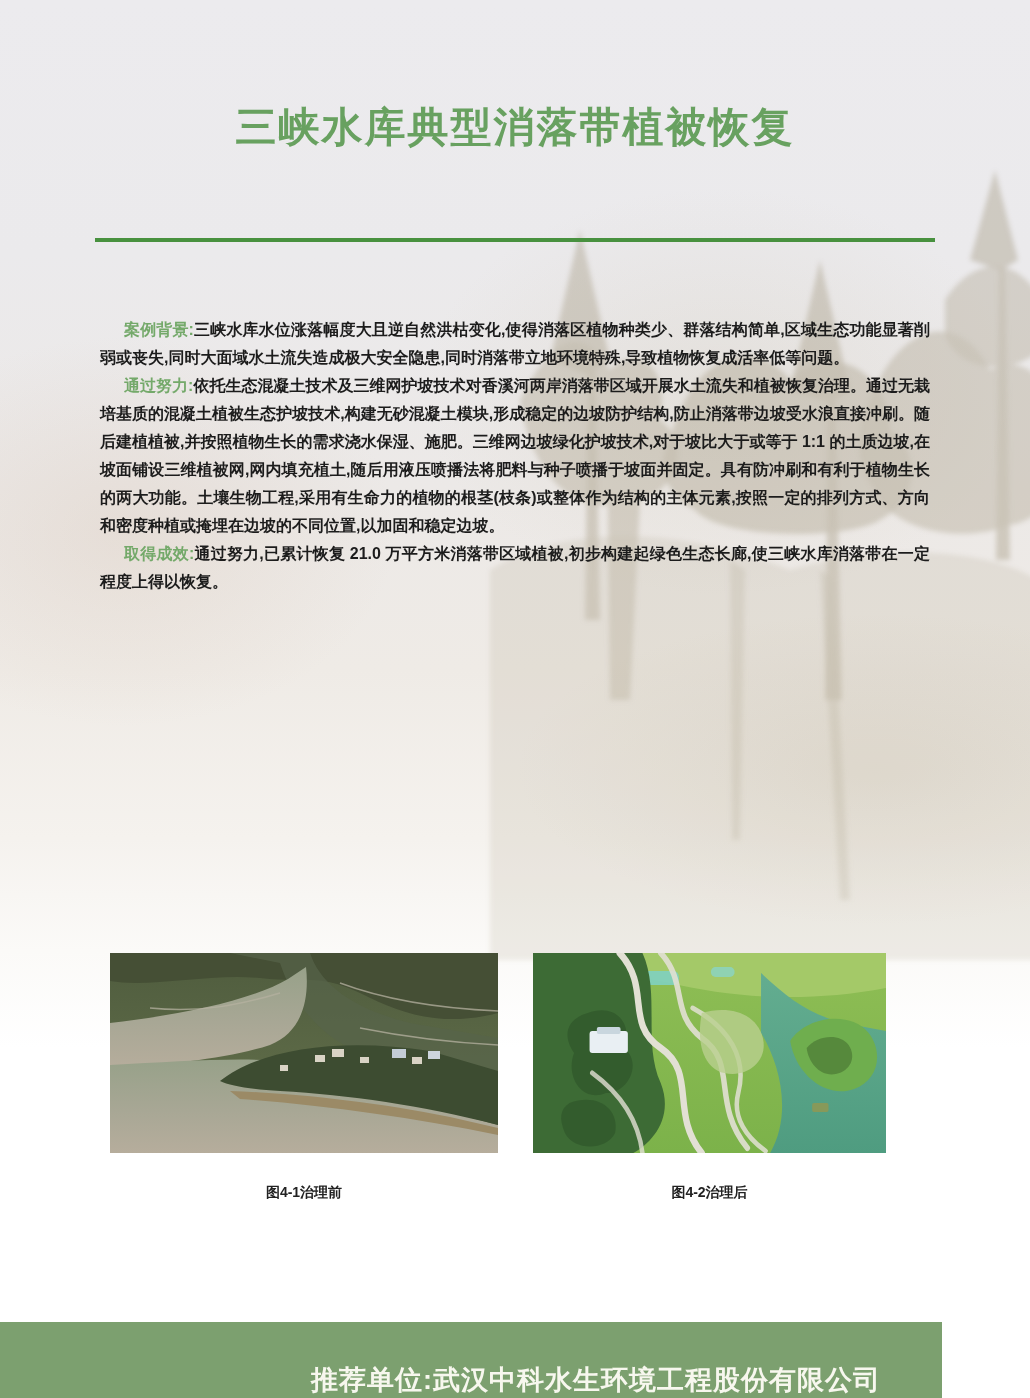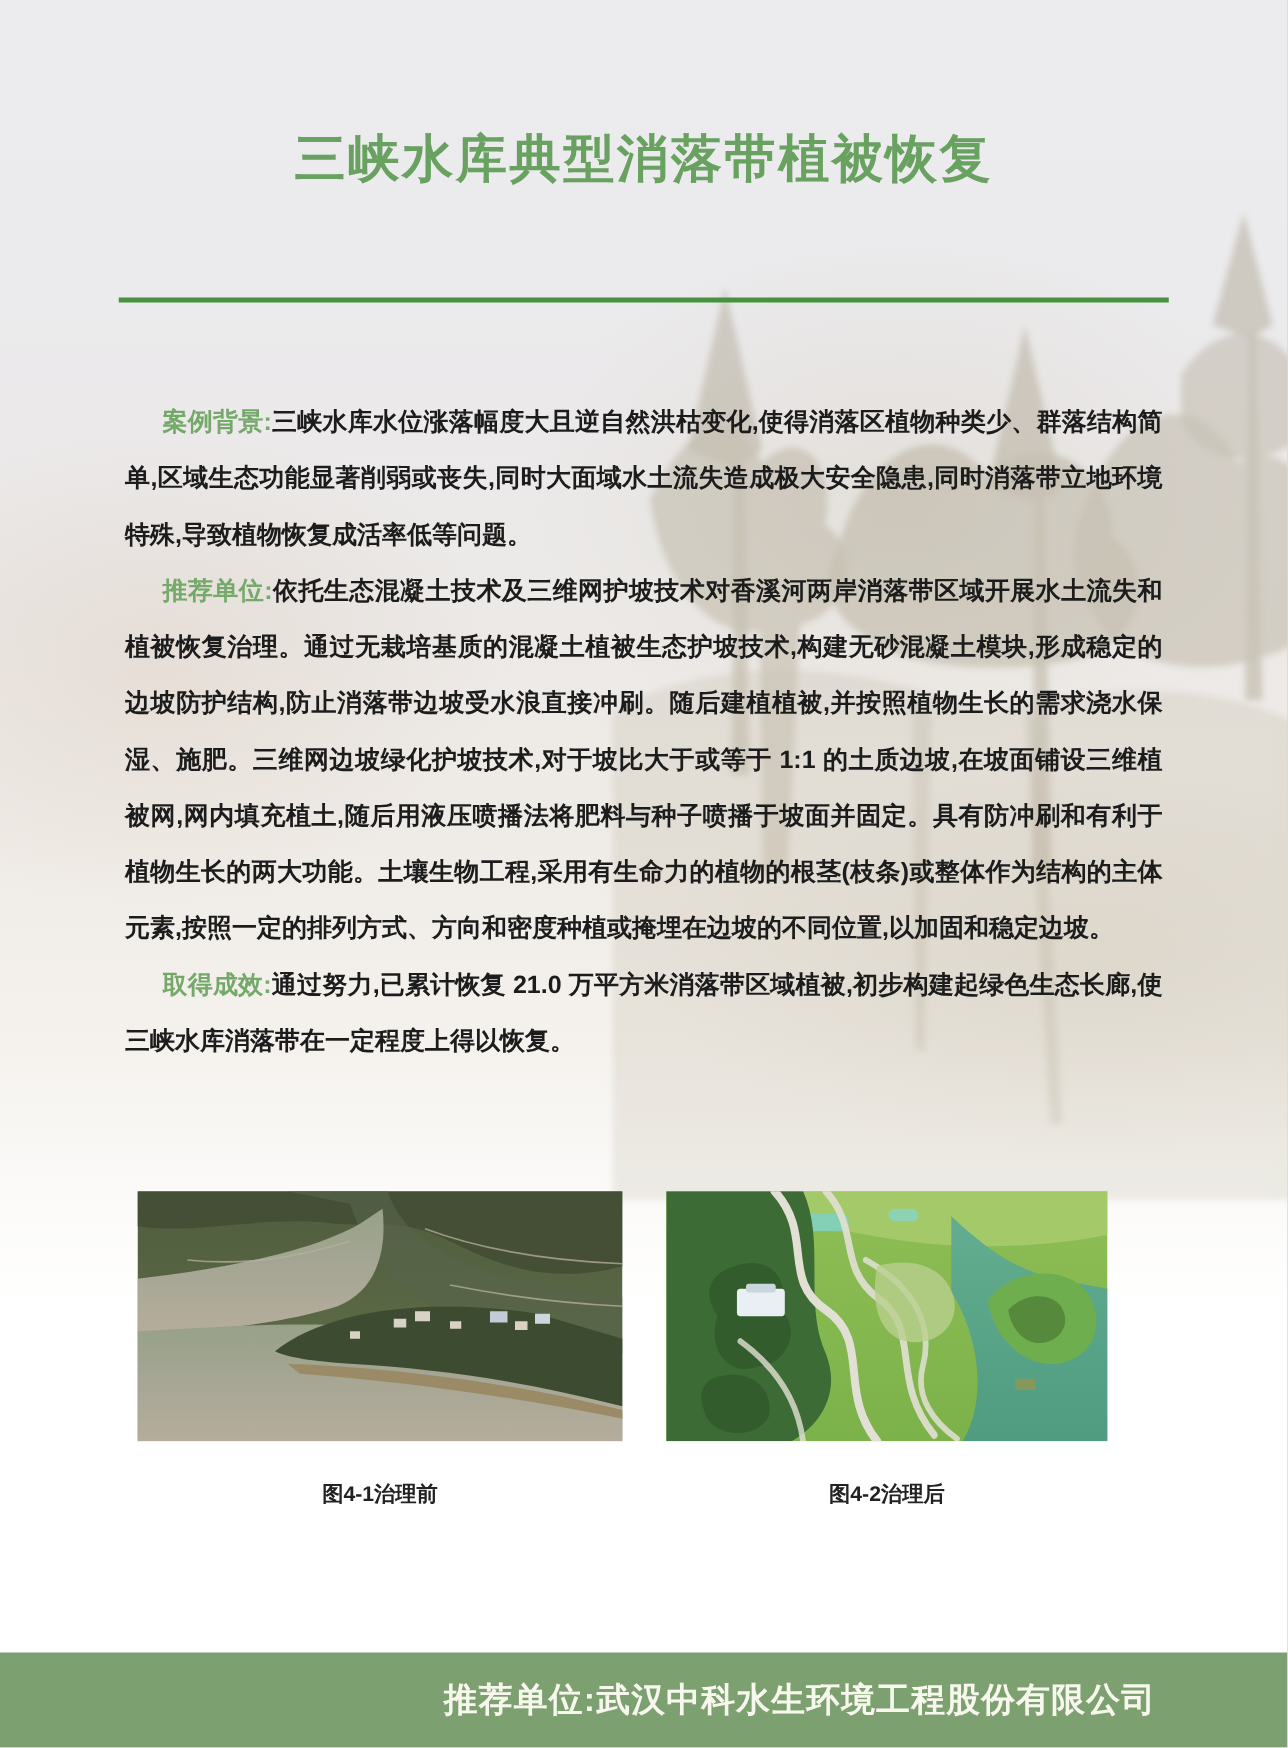--- a/index.html
+++ b/index.html
@@ -48,48 +48,48 @@
     background:#48913f;
     z-index:3;
   }
   .body-text{
     position:absolute;top:316px;left:100px;
     width:830px;
     z-index:3;
   }
   .body-text p{
     margin:0;
-    font-size:20px;line-height:45px;
+    font-size:16px;line-height:28px;
     font-weight:600;
     color:#1c1c1c;
     text-align:justify;
     text-indent:1.5em;
   }
   .para-label{color:#74a96a;}
   .figures{
     position:absolute;top:953px;left:0;
     width:1030px;height:260px;
     z-index:3;
   }
   .figure{position:absolute;top:0;}
   .figure.before{left:110px;width:388px;}
   .figure.after{left:533px;width:353px;}
   .photo{display:block;width:100%;height:200px;}
   .caption{
     margin-top:31px;
     text-align:center;
-    font-size:17px;
+    font-size:14px;
     font-weight:600;
     color:#222222;
   }
   .footer-bar{
     position:absolute;left:0;bottom:0;
-    width:1030px;height:76px;
+    width:942px;height:76px;
     background:#7ca06f;
-    display:flex;align-items:center;justify-content:center;
+    display:flex;align-items:flex-end;justify-content:center;
     padding-left:250px;
     box-sizing:border-box;
     z-index:4;
   }
   .footer-text{
     font-size:27px;
     font-weight:bold;
     letter-spacing:1px;
     color:#f7f7ee;
   }
@@ -115,21 +115,21 @@
   </svg>
 
   <header class="title-block">
     <div class="title-line">三峡水库典型消落带植被恢复</div>
   </header>
 
   <div class="divider"></div>
 
   <main class="body-text">
     <p><span class="para-label">案例背景:</span><span>三峡水库水位涨落幅度大且逆自然洪枯变化,使得消落区植物种类少、群落结构简单,区域生态功能显著削弱或丧失,同时大面域水土流失造成极大安全隐患,同时消落带立地环境特殊,导致植物恢复成活率低等问题。</span></p>
-    <p><span class="para-label">推荐单位:</span><span>依托生态混凝土技术及三维网护坡技术对香溪河两岸消落带区域开展水土流失和植被恢复治理。通过无栽培基质的混凝土植被生态护坡技术,构建无砂混凝土模块,形成稳定的边坡防护结构,防止消落带边坡受水浪直接冲刷。随后建植植被,并按照植物生长的需求浇水保湿、施肥。三维网边坡绿化护坡技术,对于坡比大于或等于 1:1 的土质边坡,在坡面铺设三维植被网,网内填充植土,随后用液压喷播法将肥料与种子喷播于坡面并固定。具有防冲刷和有利于植物生长的两大功能。土壤生物工程,采用有生命力的植物的根茎(枝条)或整体作为结构的主体元素,按照一定的排列方式、方向和密度种植或掩埋在边坡的不同位置,以加固和稳定边坡。</span></p>
+    <p><span class="para-label">通过努力:</span><span>依托生态混凝土技术及三维网护坡技术对香溪河两岸消落带区域开展水土流失和植被恢复治理。通过无栽培基质的混凝土植被生态护坡技术,构建无砂混凝土模块,形成稳定的边坡防护结构,防止消落带边坡受水浪直接冲刷。随后建植植被,并按照植物生长的需求浇水保湿、施肥。三维网边坡绿化护坡技术,对于坡比大于或等于 1:1 的土质边坡,在坡面铺设三维植被网,网内填充植土,随后用液压喷播法将肥料与种子喷播于坡面并固定。具有防冲刷和有利于植物生长的两大功能。土壤生物工程,采用有生命力的植物的根茎(枝条)或整体作为结构的主体元素,按照一定的排列方式、方向和密度种植或掩埋在边坡的不同位置,以加固和稳定边坡。</span></p>
     <p><span class="para-label">取得成效:</span><span>通过努力,已累计恢复 21.0 万平方米消落带区域植被,初步构建起绿色生态长廊,使三峡水库消落带在一定程度上得以恢复。</span></p>
   </main>
 
   <section class="figures">
 
     <figure class="figure before" style="margin:0">
       <svg class="photo" viewBox="0 0 388 200" preserveAspectRatio="none" aria-hidden="true">
         <defs>
           <linearGradient id="mtn" x1="0" y1="0" x2="0" y2="1">
             <stop offset="0" stop-color="#4f5c3e"></stop>

